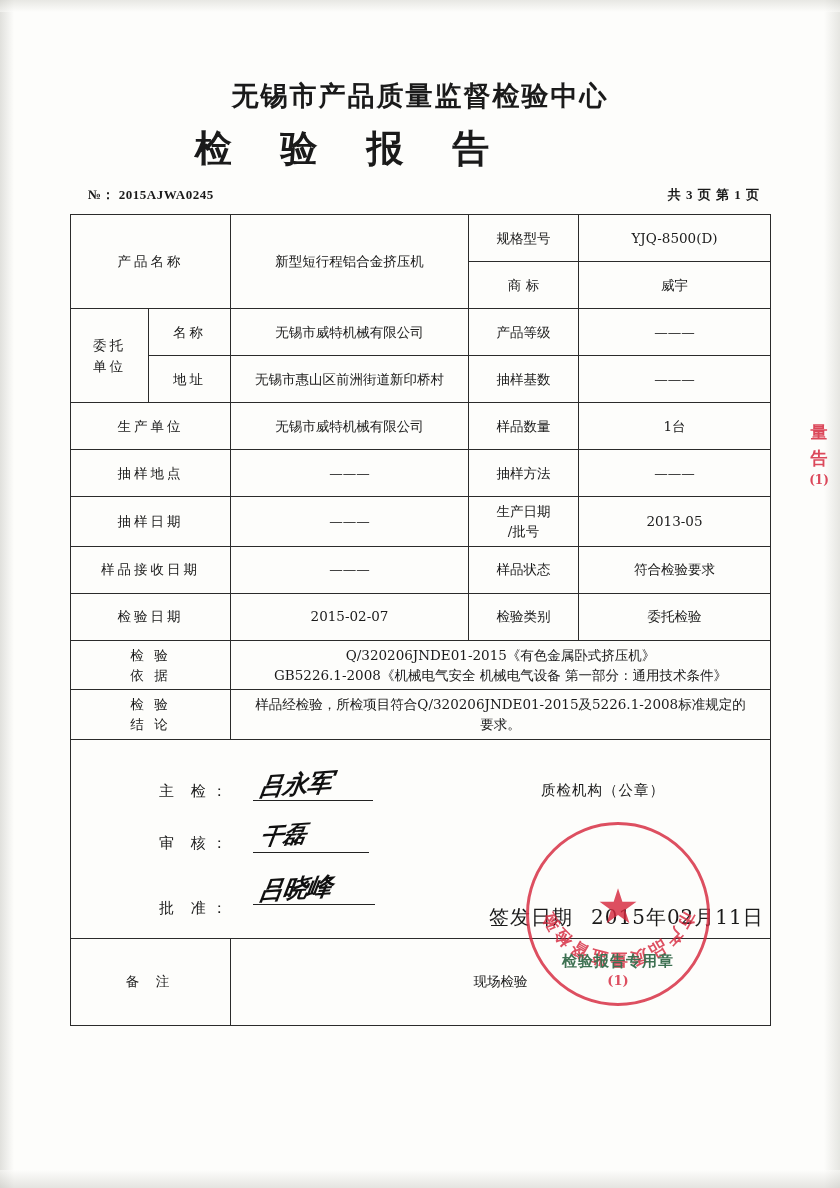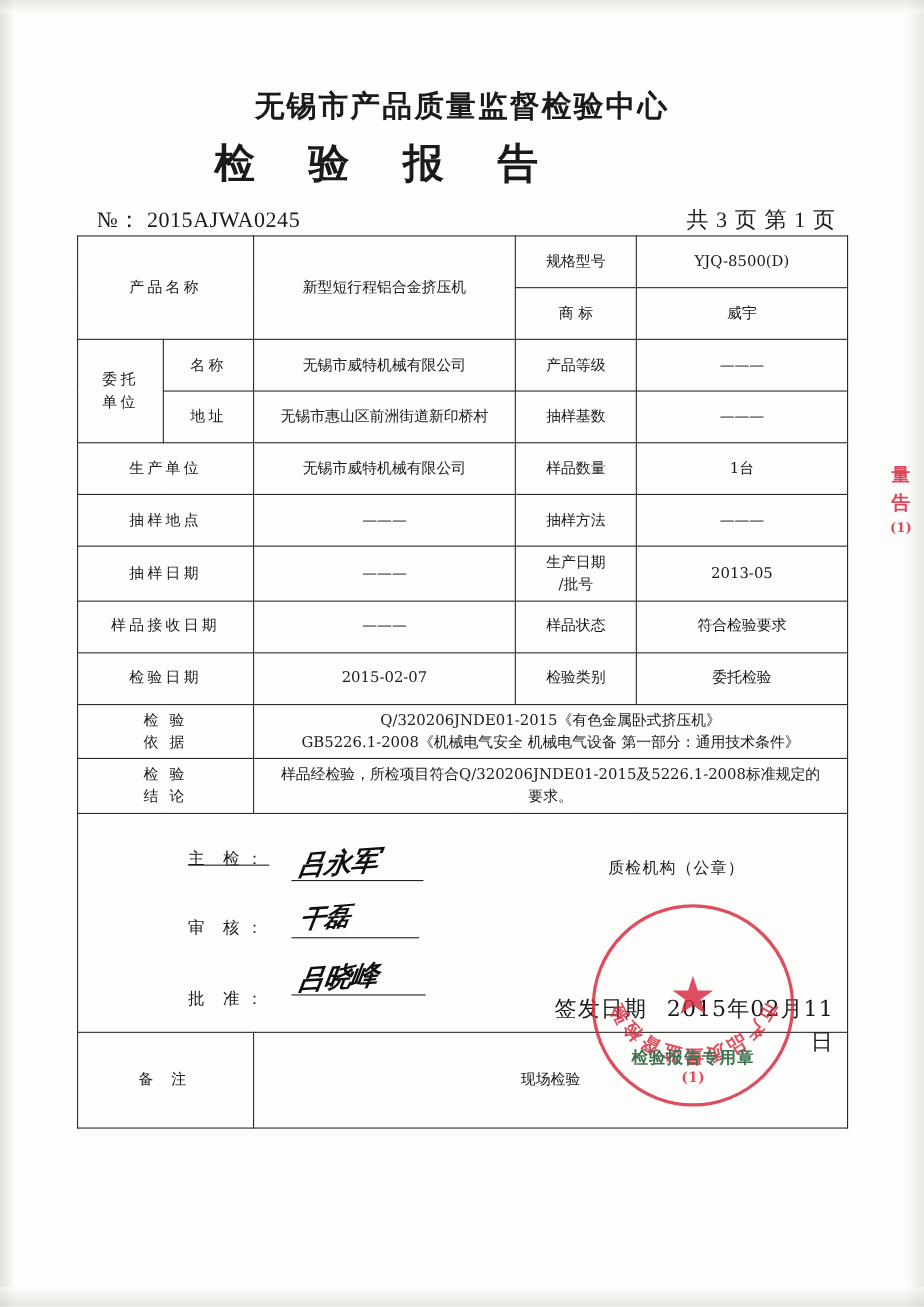--- a/index.html
+++ b/index.html
@@ -65,21 +65,22 @@
     text-indent: 18px;
     font-family: "DejaVu Serif", "Liberation Serif", serif;
   }
 
   .meta-row {
     position: absolute;
     top: 186px;
     left: 88px;
     width: 672px;
     height: 22px;
-    font-size: 20px;
+    font-size: 13px;
+    font-weight: bold;
   }
   .meta-no {
     position: absolute;
     left: 0;
     top: 0;
     letter-spacing: .5px;
   }
   .meta-pages {
     position: absolute;
     right: 0;
@@ -93,21 +94,21 @@
     left: 70px;
     width: 700px;
     border-collapse: collapse;
     table-layout: fixed;
   }
   table.report td {
     border: 1px solid #2b2b2b;
     text-align: center;
     vertical-align: middle;
     font-size: 13.5px;
-    padding: 4px 12px;
+    padding: 4px 0;
     line-height: 1.5;
     font-family: "DejaVu Serif", "Liberation Serif", serif;
   }
   td.label { letter-spacing: 3px; }
   td.tall { height: 38px; }
   .dash { letter-spacing: 0; font-size: 13px; }
 
   .basis-cell {
     text-align: center;
     font-size: 13px;
@@ -135,21 +136,21 @@
     text-align: left;
     vertical-align: top;
     padding: 0;
     height: 190px;
   }
   .sig-line {
     position: absolute;
     font-size: 15px;
     letter-spacing: 6px;
   }
-  .sig-1 { left: 88px; top: 25px; text-decoration: underline; }
+  .sig-1 { left: 88px; top: 36px; }
   .sig-2 { left: 88px; top: 88px; }
   .sig-3 { left: 88px; top: 140px; margin-top: 13px; }
   .hand {
     position: absolute;
     font-family: "DejaVu Serif", serif;
     color: #101010;
     font-size: 25px;
     font-weight: bold;
     font-style: italic;
     transform: skewX(-12deg) rotate(-4deg);

